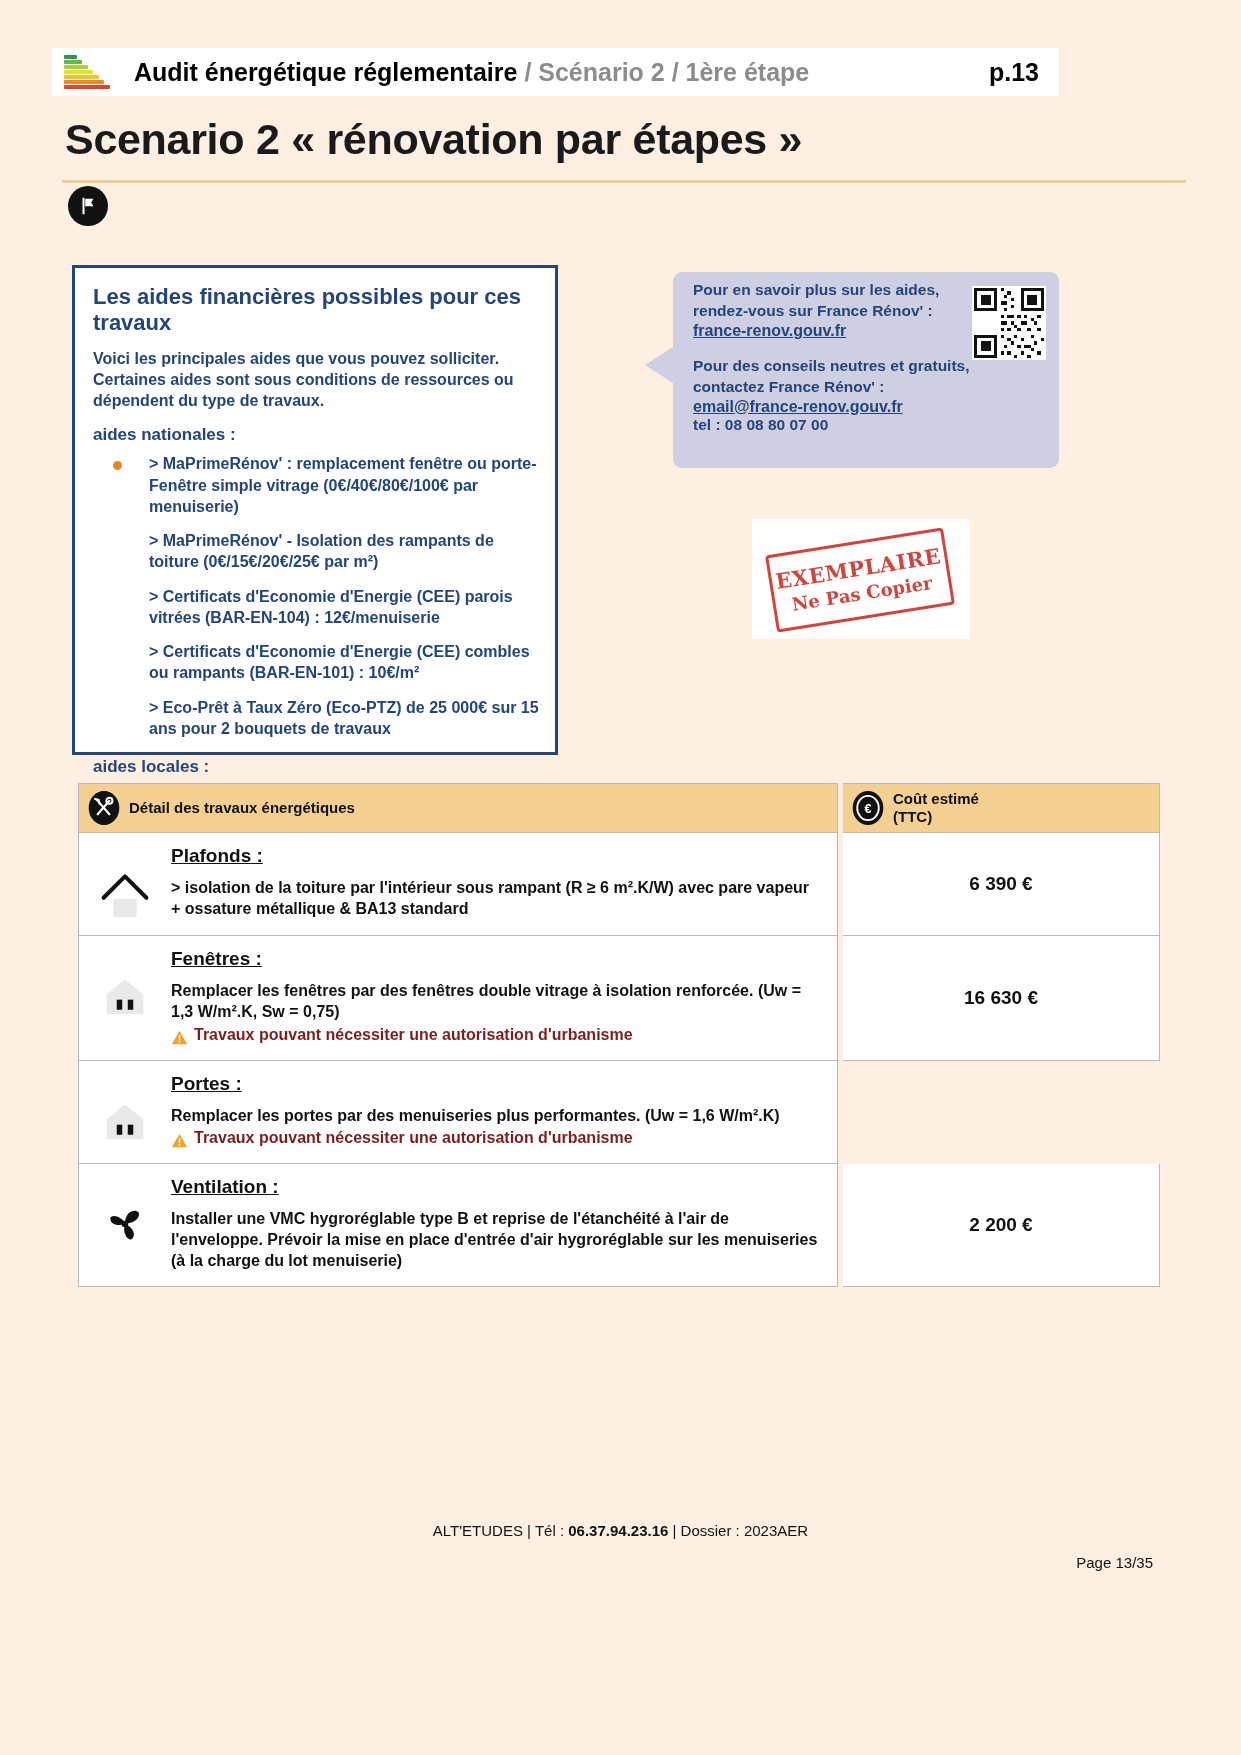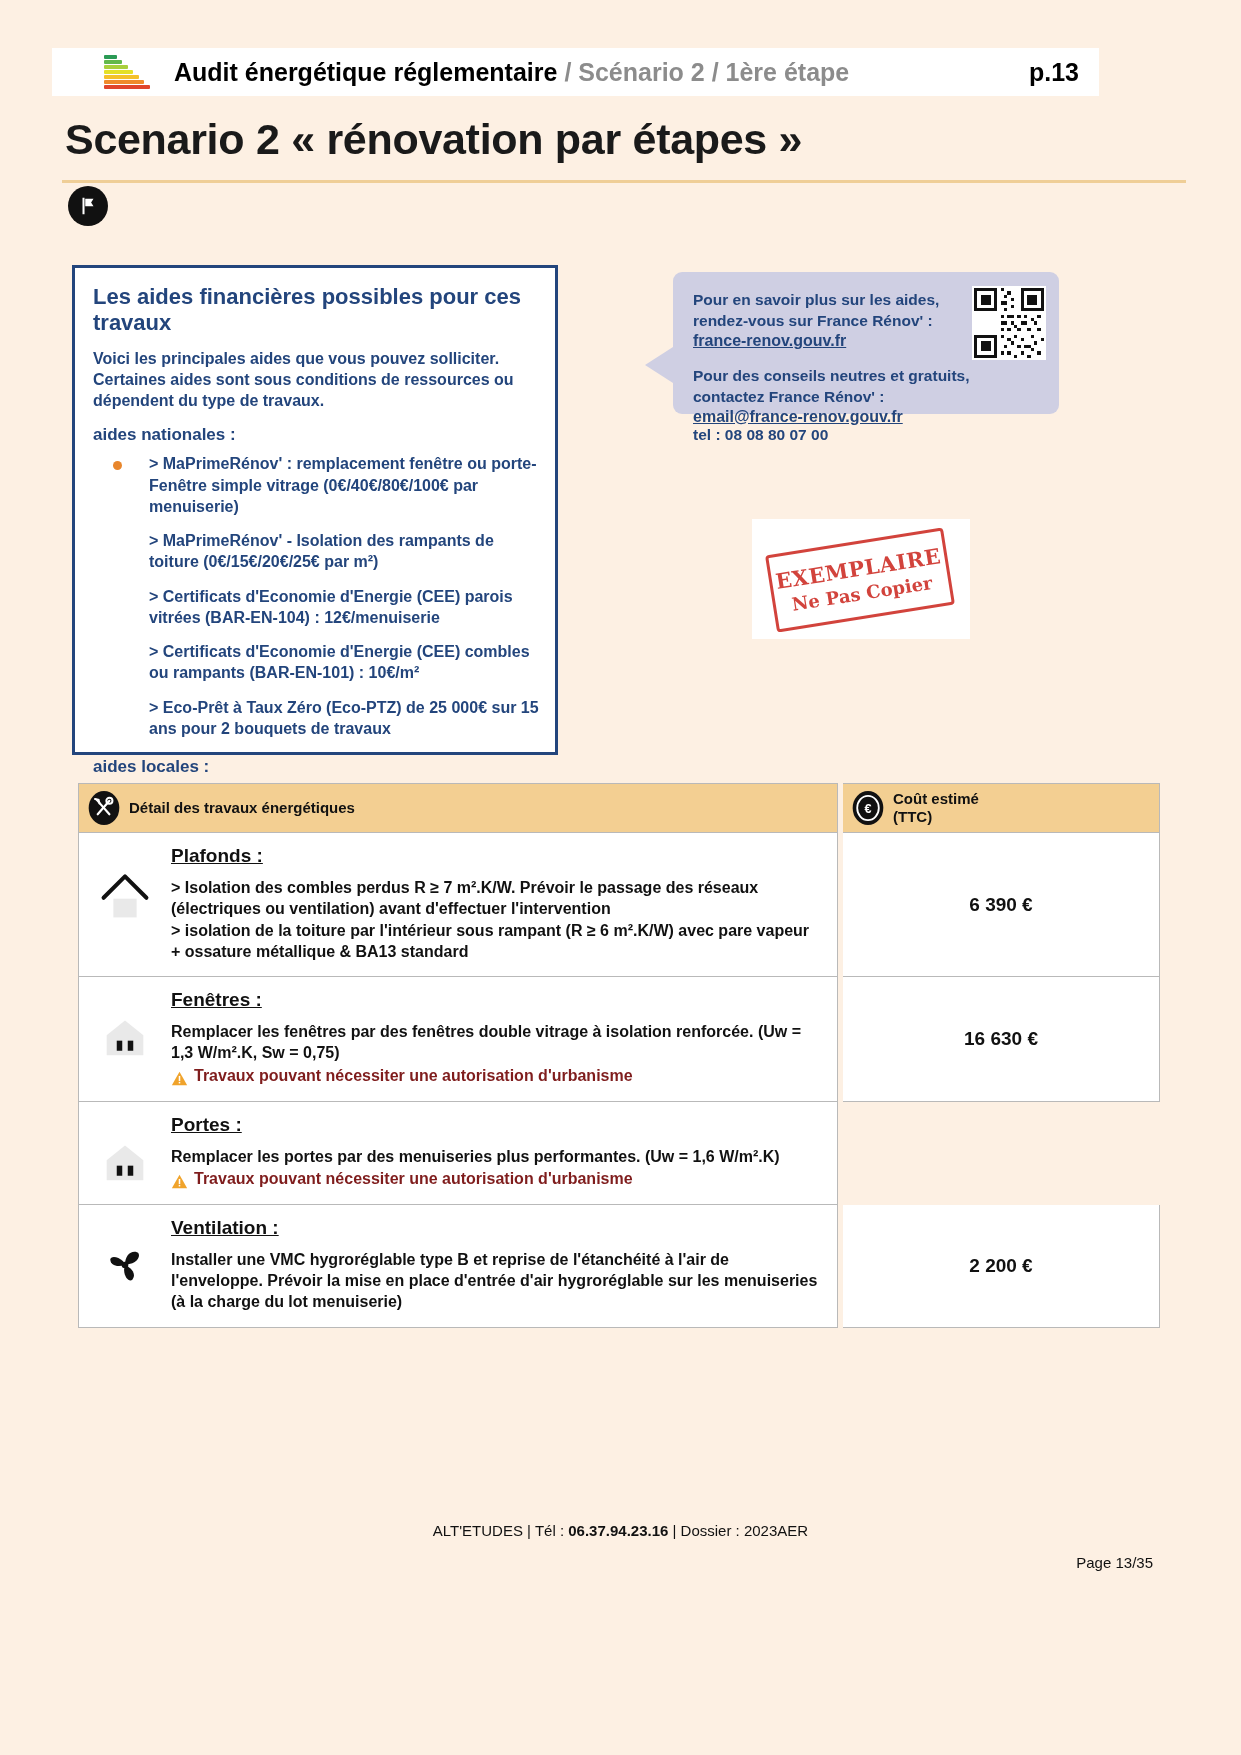--- a/index.html
+++ b/index.html
@@ -6,21 +6,21 @@
   body{
     width:1241px;height:1755px;
     background:#fdf0e3;
     font-family:"Liberation Sans",sans-serif;
     position:relative;
     overflow:hidden;
   }
   
   .header-bar{
     position:absolute;left:52px;top:48px;width:1007px;height:48px;
-    background:#ffffff;display:flex;align-items:center;padding-left:40px;
+    background:#ffffff;display:flex;align-items:center;
   }
   .energy-logo{width:46px;height:44px;margin-left:12px;display:flex;flex-direction:column;justify-content:center;gap:1px;}
   .energy-logo i{display:block;height:4px;border-radius:1px;}
   .header-title{
     margin-left:24px;font-size:25px;font-weight:bold;color:#000;white-space:nowrap;
   }
   .header-title .muted{color:#8c8c8c;font-weight:bold;}
   .header-page{
     margin-left:auto;margin-right:20px;font-size:25px;font-weight:bold;color:#000;
   }
@@ -55,22 +55,22 @@
     margin-bottom:13px;position:relative;padding-left:22px;
   }
   .aid-list li.bullet::before{
     content:"";position:absolute;left:-14px;top:8px;width:9px;height:9px;
     border-radius:50%;background:#e8862c;
   }
   .aid-list.local{padding-left:18px;}
   .aid-list.local li{padding-left:22px;}
   
   .bubble{
-    position:absolute;left:673px;top:272px;width:386px;height:142px;
-    background:#cfcfe3;border-radius:9px;box-sizing:border-box;padding:18px 16px 0 20px;
+    position:absolute;left:673px;top:272px;width:386px;height:196px;
+    background:#cfcfe3;border-radius:9px;box-sizing:border-box;padding:8px 16px 0 20px;
   }
   .bubble::before{
     content:"";position:absolute;left:-28px;top:75px;
     border-top:18px solid transparent;border-bottom:18px solid transparent;
     border-right:28px solid #cfcfe3;
   }
   .bub-t{font-size:15.5px;font-weight:bold;color:#23457c;line-height:1.35;}
   .bub-link{font-size:16px;font-weight:bold;color:#23457c;text-decoration:underline;display:block;}
   .bub-gap{height:16px;}
   .bub-tel{font-size:15.5px;font-weight:bold;color:#23457c;}
@@ -295,21 +295,20 @@
   <div class="trow">
     <div class="td-left">
       <div class="row-icon">
         <svg width="54" height="50" viewBox="0 0 60 56" aria-hidden="true">
           <path d="M6 30 L30 6 L54 30" fill="none" stroke="#111" stroke-width="4.5" stroke-linecap="round" stroke-linejoin="round"></path>
           <rect x="17" y="31" width="26" height="21" fill="#e9e9e9"></rect>
         </svg>
       </div>
       <div class="row-body">
         <div class="row-head">Plafonds :</div>
-        <div class="row-txt">&gt; Isolation des combles perdus R ≥ 7 m².K/W. Prévoir le passage des réseaux (électriques ou ventilation) avant d'effectuer l'intervention</div>
         <div class="row-txt">&gt; isolation de la toiture par l'intérieur sous rampant (R ≥ 6 m².K/W) avec pare vapeur + ossature métallique &amp; BA13 standard</div>
       </div>
     </div>
     <div class="td-right">6 390 €</div>
   </div>
 
   <div class="trow">
     <div class="td-left">
       <div class="row-icon">
         <svg width="44" height="44" viewBox="0 0 48 48" aria-hidden="true">

